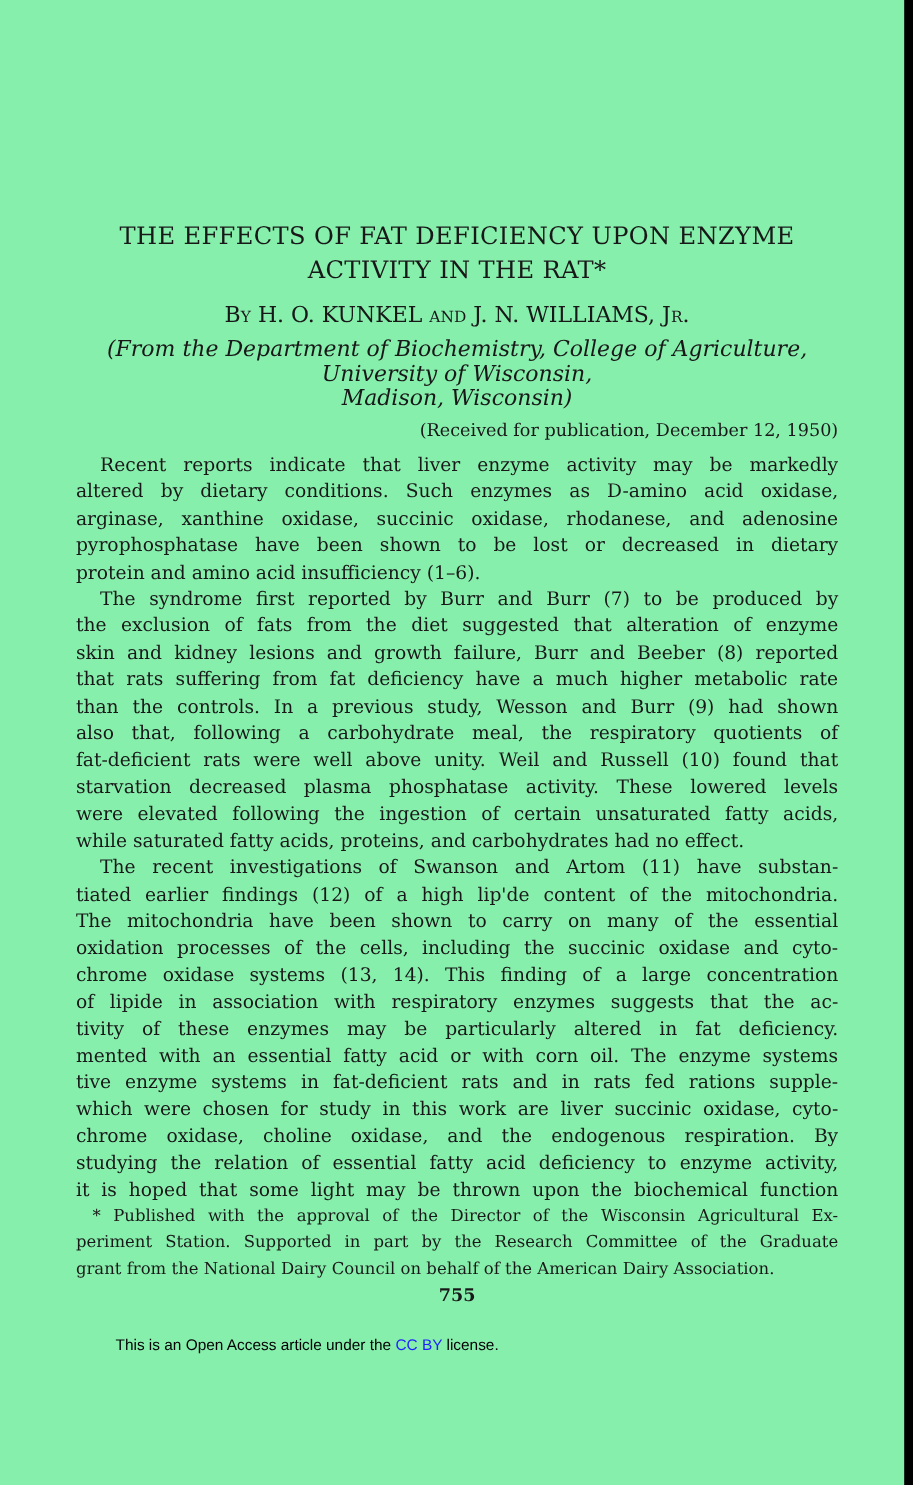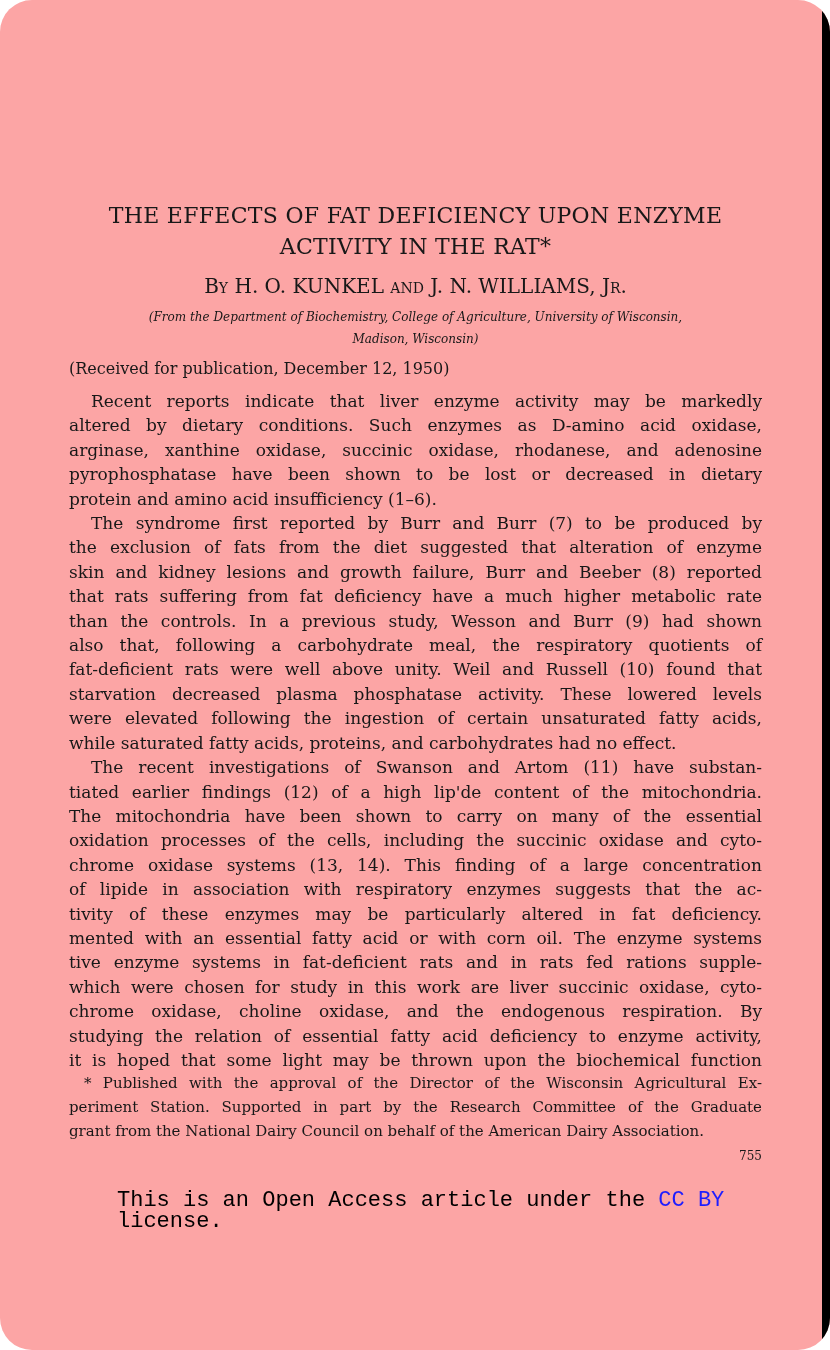--- a/index.html
+++ b/index.html
@@ -1,24 +1,23 @@
 <!DOCTYPE html>
 <html><head>
 <meta charset="utf-8">
 <style>
   html, body { margin: 0; padding: 0; background: #ffffff; }
   .page {
     position: relative;
     width: 830px;
     height: 1350px;
-    background: #fca5a5;
+    background: #86efac;
     overflow: hidden;
     font-family: "DejaVu Serif", serif;
     color: #181818;
-    border-radius: 32px;
   }
   .edge-bar {
     position: absolute;
     top: 0; right: 0;
     width: 8px; height: 100%;
   }
   .content {
     position: absolute;
     left: 69px;
     top: 0;
@@ -30,36 +29,36 @@
     margin-top: 14px;
     text-align: center;
     font-size: 20px;
     line-height: 21px;
     font-variant: small-caps;
   }
   .affiliation {
     margin-top: 9px;
     text-align: center;
     font-style: italic;
-    font-size: 12px;
+    font-size: 20px;
     line-height: 22px;
   }
-  .received { margin-top: 8px; text-align: left; font-size: 16px; line-height: 21px; }
+  .received { margin-top: 8px; text-align: right; font-size: 16px; line-height: 21px; }
   .bodytext { margin-top: 10px; font-size: 17px; line-height: 24.4px; }
   .line { text-align: justify; text-align-last: justify; }
   .line.unjust { text-align-last: left; }
   .line.indent { text-indent: 22px; }
   .footnote { font-size: 15px; line-height: 23.8px; }
   .footnote .line.indent { text-indent: 15px; }
-  .page-number { margin-top: 2px; text-align: right; font-size: 12px; font-weight: normal; line-height: 20px; }
+  .page-number { margin-top: 2px; text-align: center; font-size: 16px; font-weight: bold; line-height: 20px; }
   .oa-footer {
     margin-top: 24px;
-    margin-left: 48px;
-    font-family: Liberation Mono, monospace;
-    font-size: 22px;
+    margin-left: 36px;
+    font-family: Liberation Sans, sans-serif;
+    font-size: 14px;
     line-height: 21px;
     color: #000000;
   }
   .oa-footer a { text-decoration: none; }
 </style>
 </head>
 <body>
 
 <div class="page">
 

